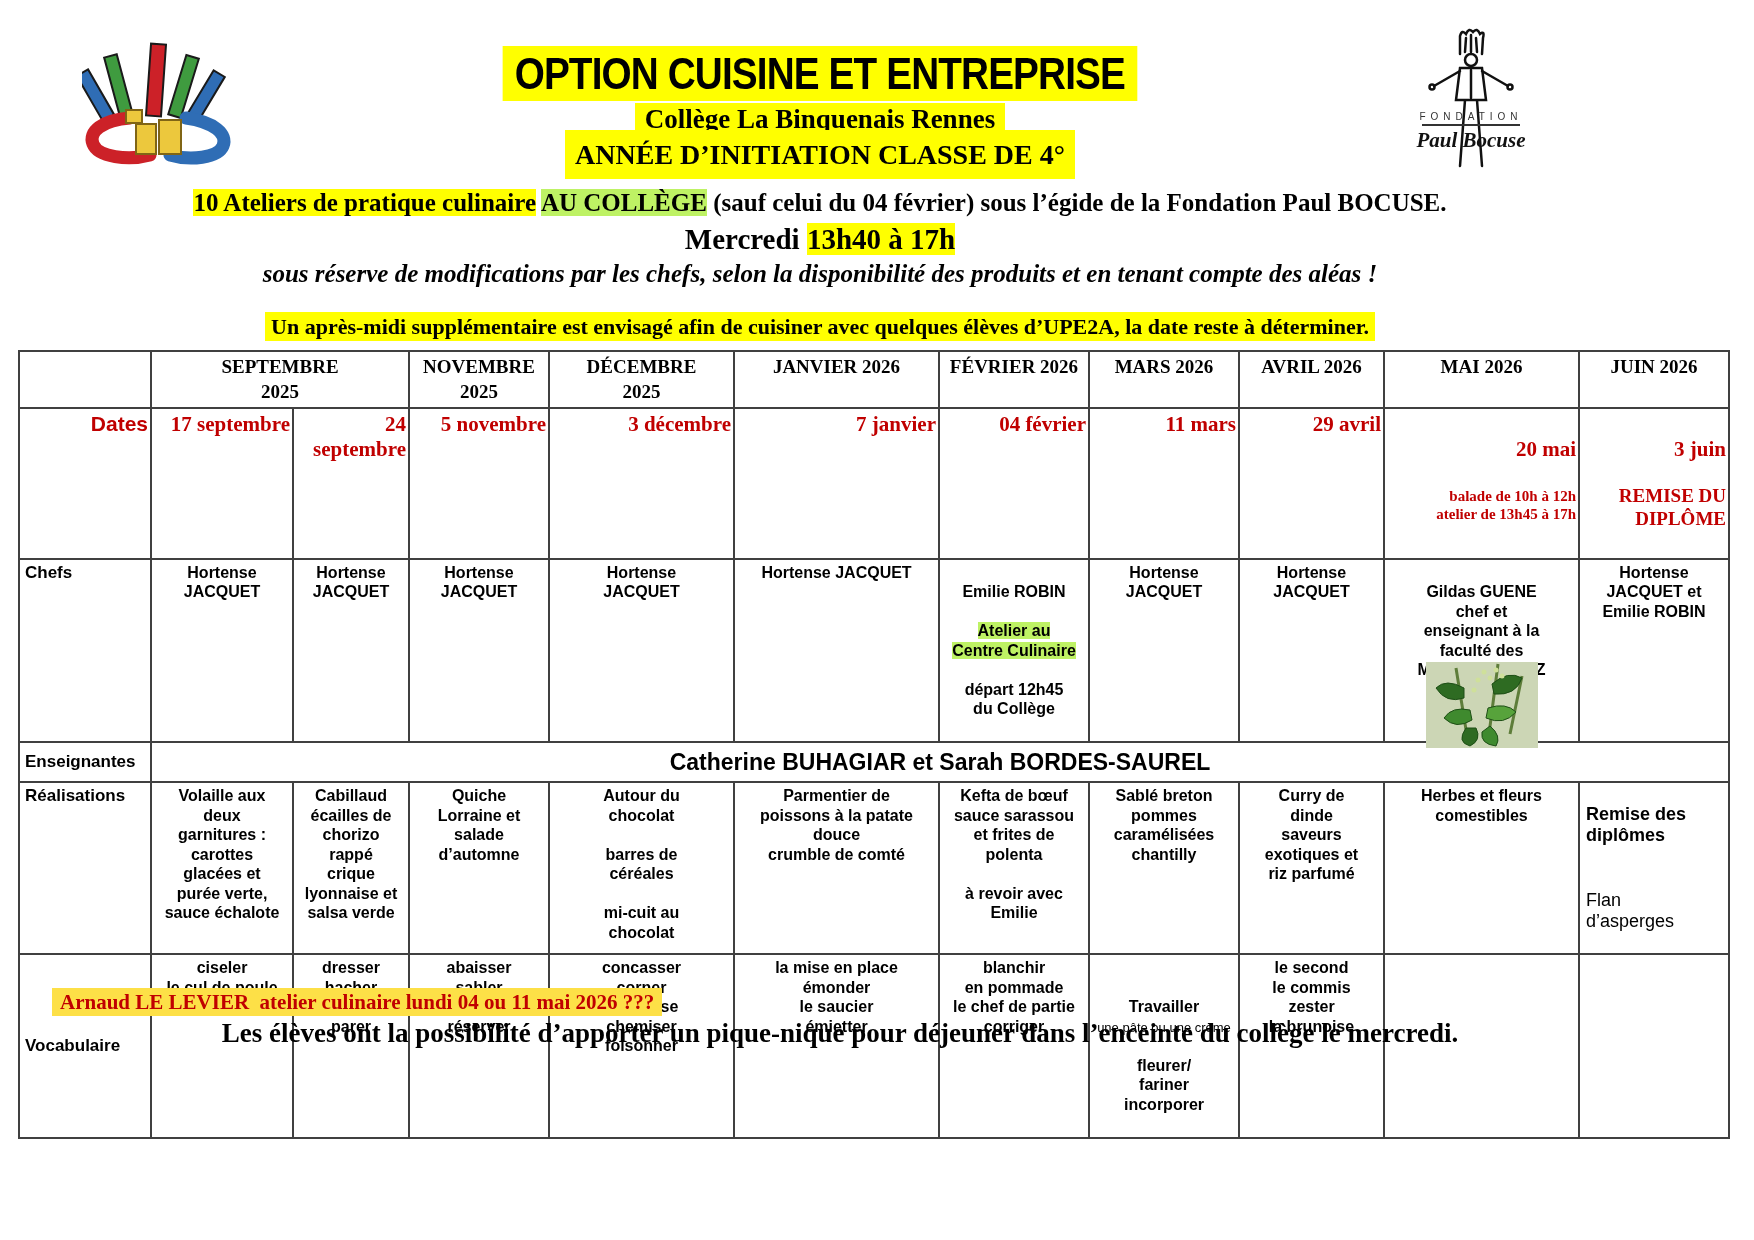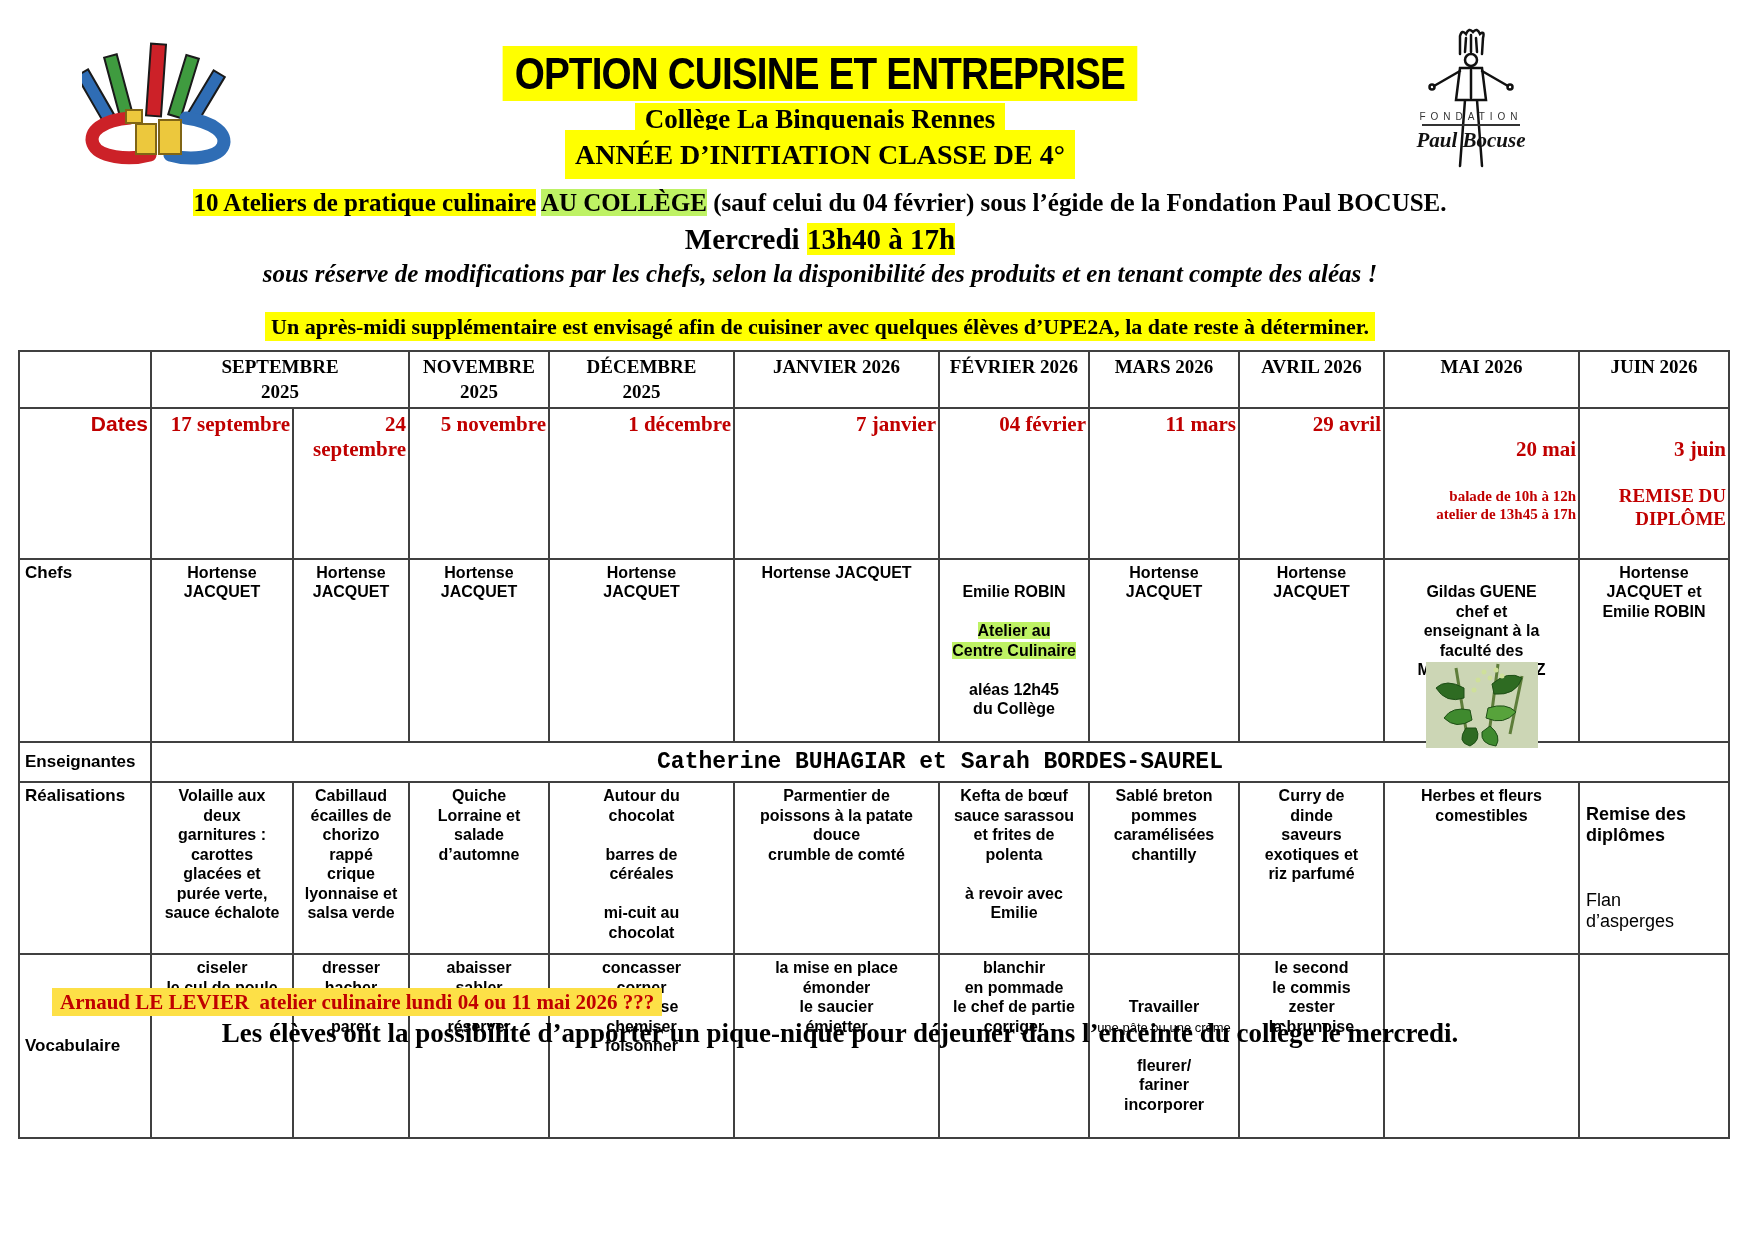--- a/index.html
+++ b/index.html
@@ -30,21 +30,21 @@
   #planning td,#planning th{border:2px solid #404040;vertical-align:top;padding:3px 2px;font-weight:bold;overflow:visible;}
   .row-months th{font-family:"Liberation Serif",serif;font-size:19px;text-align:center;
                  white-space:pre-line;line-height:1.3;font-weight:bold;}
   .lbl{font-size:17px;text-align:left;padding-left:5px !important;}
   .lbl-red{color:#c00000;}
   .lbl-mid{vertical-align:middle !important;}
   .row-dates td{font-family:"Liberation Serif",serif;font-size:21px;color:#c00000;
                 text-align:right;white-space:pre-line;line-height:1.15;}
   .date-note{font-size:15px;line-height:1.2;margin-top:2px;font-weight:bold;}
   .cell-chef,.cell-real,.cell-vocab{font-size:16px;text-align:center;white-space:pre-line;line-height:1.22;}
-  .ens-val{vertical-align:middle !important;text-align:center;font-family:Liberation Mono, monospace;
+  .ens-val{vertical-align:middle !important;text-align:center;font-family:Liberation Sans, sans-serif;
            font-size:23px;font-weight:bold;}
   .pos-rel{position:relative;}
   .nettle{position:absolute;left:50%;top:102px;transform:translateX(-50%);z-index:3;}
   .real-juin{text-align:left;white-space:pre-line;padding-left:6px !important;}
   .real-juin-title{font-size:18px;font-weight:bold;}
   .real-juin-item{font-size:18px;font-weight:normal;margin-top:26px;}
   .vocab-note{font-size:13px;font-weight:normal;}
 
   
   #footer-note{position:absolute;left:52px;top:990px;font-family:"Liberation Serif",serif;
@@ -146,21 +146,21 @@
       <th>MAI 2026</th>
       <th>JUIN 2026</th>
     </tr>
 
     <tr class="row-dates" style="height:80px">
       <td class="lbl lbl-red" style="font-family:'Liberation Sans',sans-serif">Dates</td>
       <td>17 septembre</td>
       <td>24
 septembre</td>
       <td>5 novembre</td>
-      <td>1 décembre</td>
+      <td>3 décembre</td>
       <td>7 janvier</td>
       <td>04 février</td>
       <td>11 mars</td>
       <td>29 avril</td>
       <td>
         <div>20 mai</div>
         <div class="date-note">balade de 10h à 12h
 atelier de 13h45 à 17h</div>
       </td>
       <td>
@@ -178,21 +178,21 @@
 JACQUET</td>
       <td class="cell-chef">Hortense
 JACQUET</td>
       <td class="cell-chef">Hortense
 JACQUET</td>
       <td class="cell-chef">Hortense JACQUET</td>
       <td class="cell-chef">
         <div>Emilie ROBIN</div>
         <div><span class="hl-p">Atelier au
 Centre Culinaire</span></div>
-        <div>aléas 12h45
+        <div>départ 12h45
 du Collège</div>
       </td>
       <td class="cell-chef">Hortense
 JACQUET</td>
       <td class="cell-chef">Hortense
 JACQUET</td>
       <td class="cell-chef pos-rel">
         <div>Gildas GUENE
 chef et
 enseignant à la

